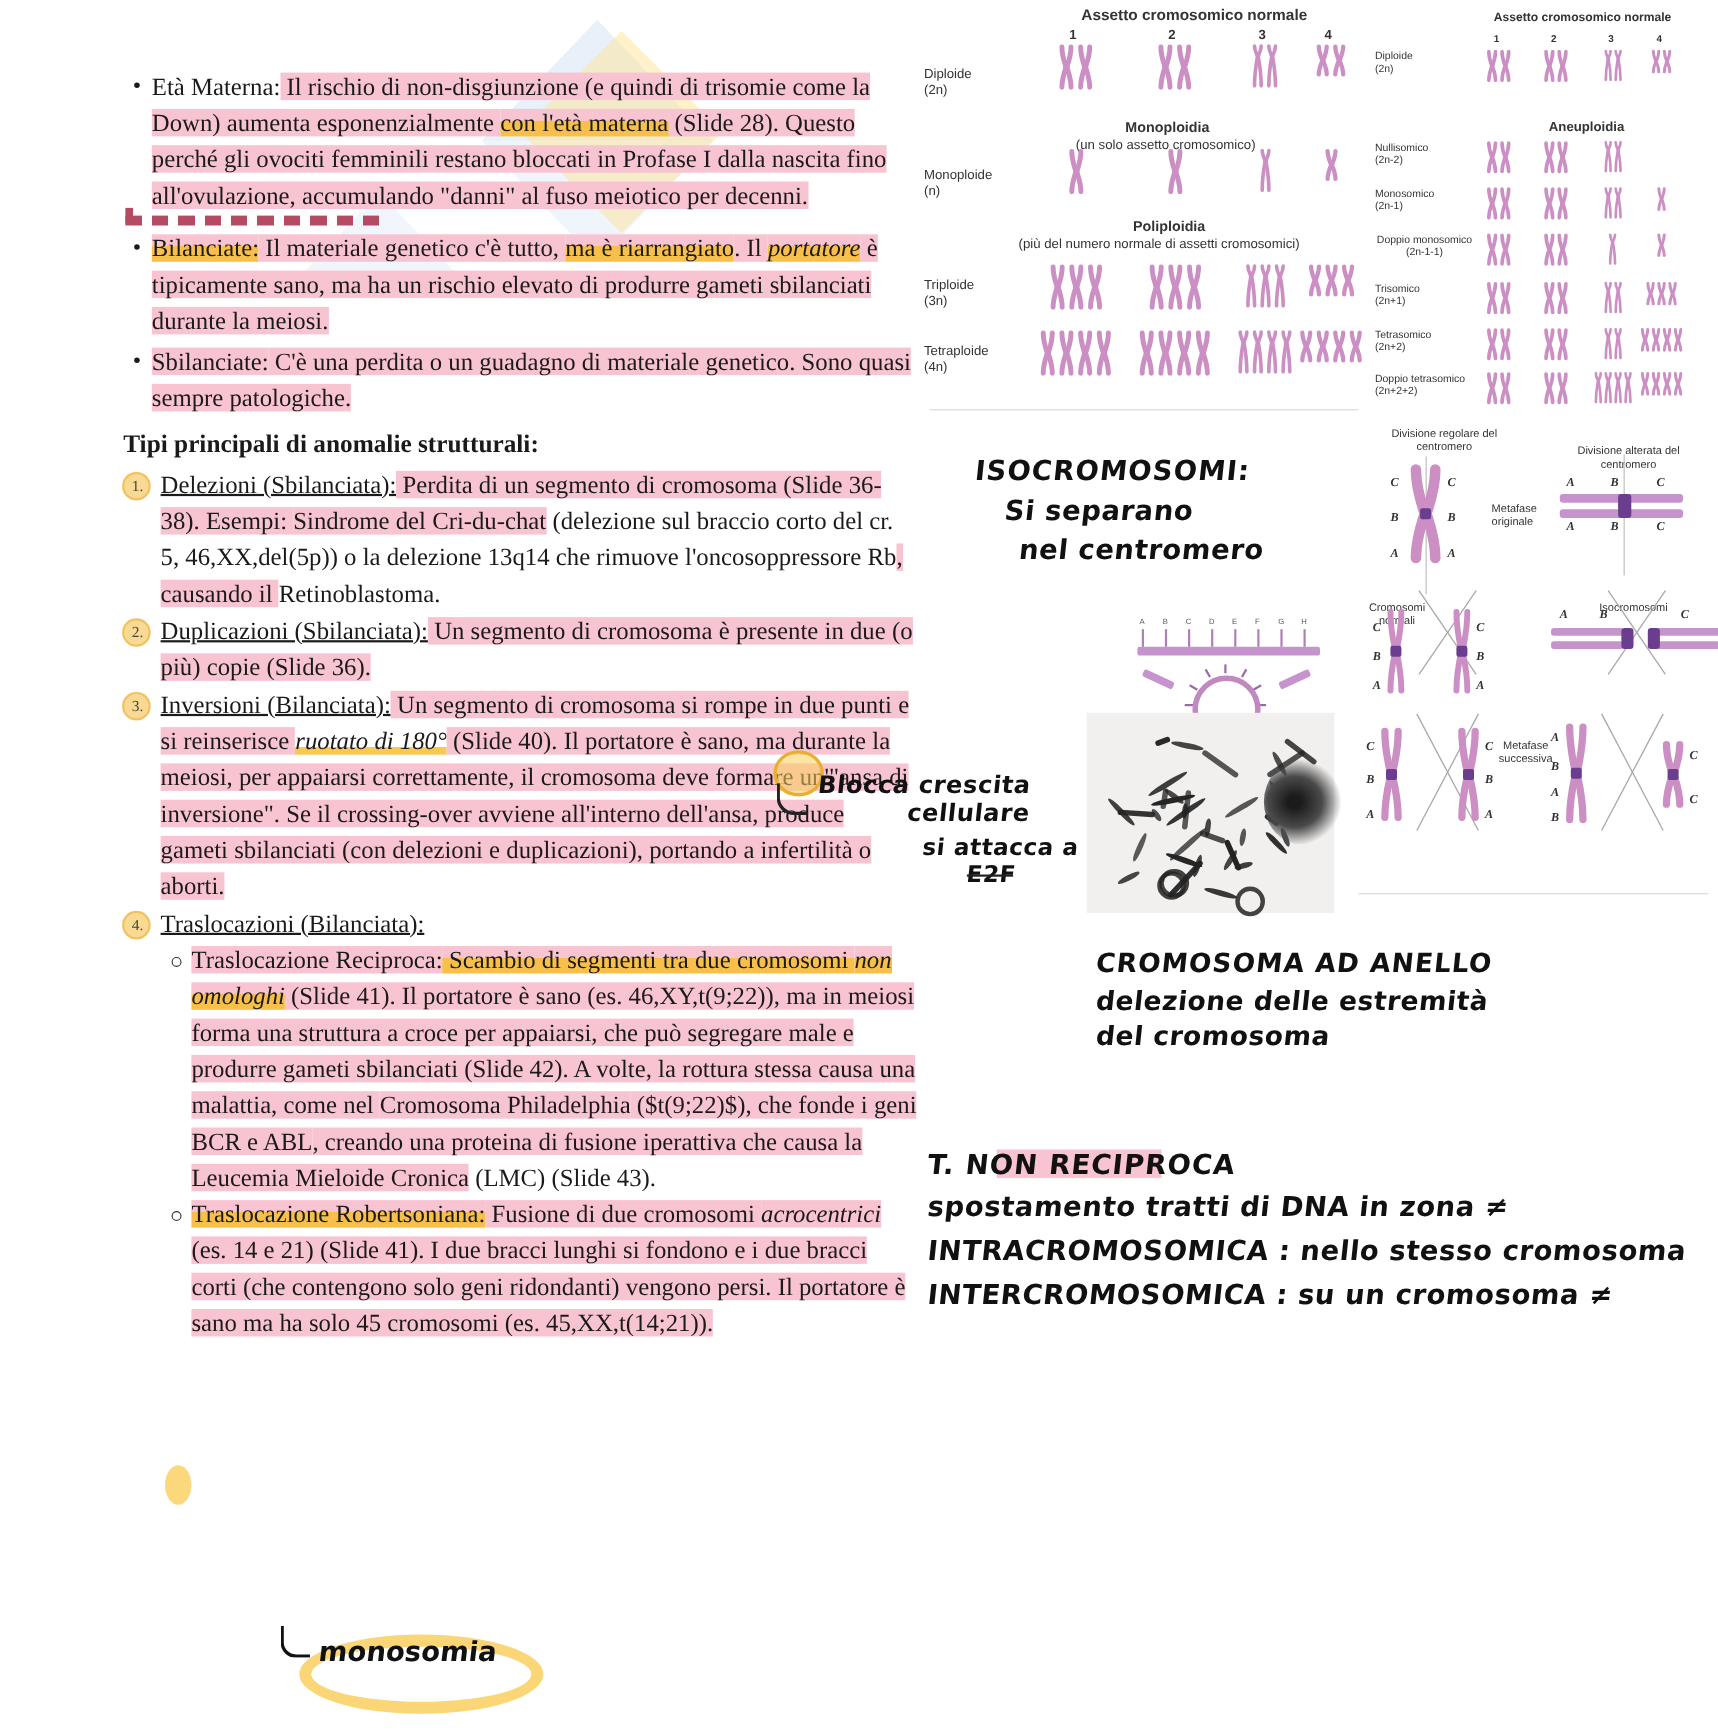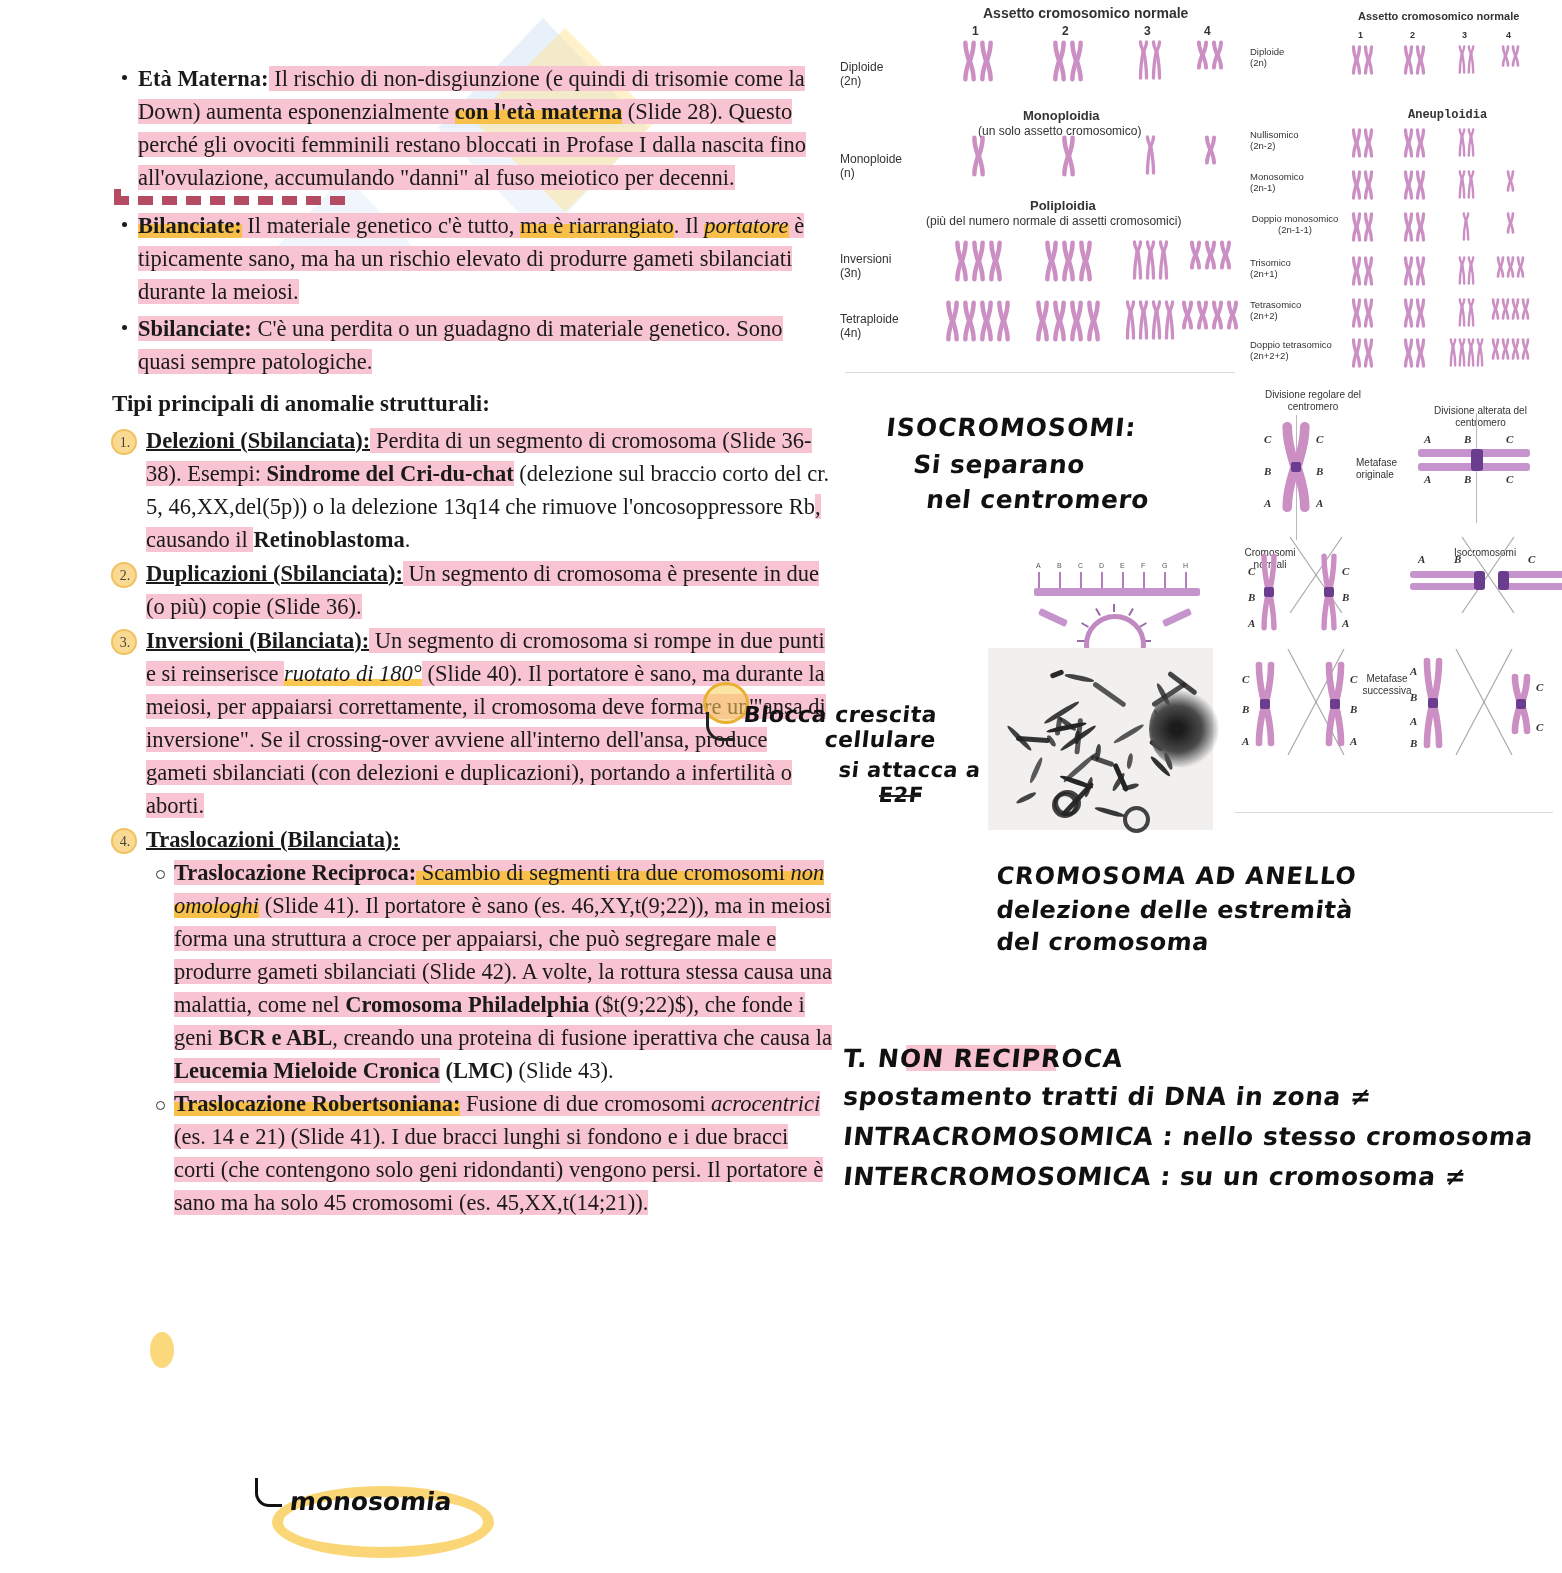--- a/index.html
+++ b/index.html
@@ -55,21 +55,21 @@
     position:absolute;left:0px;top:6px;width:26px;height:25px;
     font-size:14px;line-height:25px;text-align:center;color:#444;
   }
   .num-marker:before{
     content:"";position:absolute;left:-1px;top:-1px;width:26px;height:26px;
     border-radius:50%;background:rgba(247,196,80,.62);
     box-shadow:0 0 0 2px rgba(230,165,40,.45) inset;
     z-index:-1;
   }
 
-  b,strong{font-weight:bold;}
+  b,strong{font-weight:normal;}
   i,em{font-style:italic;}
   .u{text-decoration:underline;text-decoration-thickness:1.6px;}
 
   
   .hp{background:#f9c4d2;box-decoration-break:clone;-webkit-box-decoration-break:clone;}
   .hpo{
     background:linear-gradient(180deg,#f9c4d2 0%,#f9c4d2 42%,#f8c04a 43%,#f8c04a 100%);
     box-decoration-break:clone;-webkit-box-decoration-break:clone;
   }
   .uo{ 
@@ -234,21 +234,21 @@
     </div>
     <div class="panel-title" style="position:absolute;left:185px;top:108px;font-size:13px;">Monoploidia</div>
     <div class="rowlab" style="position:absolute;left:140px;top:124px;font-size:12px;">(un solo assetto cromosomico)</div>
     <div class="rowlab" style="position:absolute;left:2px;top:152px;font-size:12px;line-height:14px;">
       <span>Monoploide</span><br>
       <span>(n)</span>
     </div>
     <div class="panel-title" style="position:absolute;left:192px;top:198px;font-size:13px;">Poliploidia</div>
     <div class="rowlab" style="position:absolute;left:88px;top:214px;font-size:12px;">(più del numero normale di assetti cromosomici)</div>
     <div class="rowlab" style="position:absolute;left:2px;top:252px;font-size:12px;line-height:14px;">
-      <span>Inversioni</span><br>
+      <span>Triploide</span><br>
       <span>(3n)</span>
     </div>
     <div class="rowlab" style="position:absolute;left:2px;top:312px;font-size:12px;line-height:14px;">
       <span>Tetraploide</span><br>
       <span>(4n)</span>
     </div>
     <div id="poly-chroms">
         <div style="position: absolute; left: 124px; top: 40px; display: flex; gap: 2px; align-items: flex-start;">
           <span><svg width="15" height="42" viewBox="0 0 15 42">
               <path d="M3.375 2.6999999999999997 C3.375 11.55, 7.05 20.1, 7.05 21" stroke="#cc8fc4" stroke-width="4.5" stroke-linecap="round" fill="none"></path>
@@ -528,21 +528,21 @@
   <div class="hand hand-caps" style="position:absolute;left:1250px;top:4px;font-size:22px;">ANEUPLOIDE</div>
 
   <div class="panel" id="fig-aneu" style="left:1248px;top:0px;width:312px;height:375px;">
     <div class="panel-title" style="position:absolute;left:110px;top:10px;font-size:11px;">Assetto cromosomico normale</div>
     <div id="aneu-colnums">
         <div class="panel-title" style="position: absolute; left: 110px; top: 30px; font-size: 9px;">1</div>
         <div class="panel-title" style="position: absolute; left: 162px; top: 30px; font-size: 9px;">2</div>
         <div class="panel-title" style="position: absolute; left: 214px; top: 30px; font-size: 9px;">3</div>
         <div class="panel-title" style="position: absolute; left: 258px; top: 30px; font-size: 9px;">4</div>
       </div>
-    <div class="panel-title" style="position:absolute;left:160px;top:108px;font-size:12px;font-family:Liberation Mono, monospace;">Aneuploidia</div>
+    <div class="panel-title" style="position:absolute;left:160px;top:108px;font-size:12px;">Aneuploidia</div>
     <div id="aneu-rowlabs">
         <div class="rowlab" style="position: absolute; left: 2px; top: 46px; font-size: 9.5px; line-height: 11px; width: 90px;"><span>Diploide</span><br><span>(2n)</span></div>
         <div class="rowlab" style="position: absolute; left: 2px; top: 129px; font-size: 9.5px; line-height: 11px; width: 90px;"><span>Nullisomico</span><br><span>(2n-2)</span></div>
         <div class="rowlab" style="position: absolute; left: 2px; top: 171px; font-size: 9.5px; line-height: 11px; width: 90px;"><span>Monosomico</span><br><span>(2n-1)</span></div>
         <div class="rowlab" style="position: absolute; left: 2px; top: 213px; font-size: 9.5px; line-height: 11px; width: 90px; text-align: center;"><span>Doppio monosomico</span><br><span>(2n-1-1)</span></div>
         <div class="rowlab" style="position: absolute; left: 2px; top: 257px; font-size: 9.5px; line-height: 11px; width: 90px;"><span>Trisomico</span><br><span>(2n+1)</span></div>
         <div class="rowlab" style="position: absolute; left: 2px; top: 299px; font-size: 9.5px; line-height: 11px; width: 90px;"><span>Tetrasomico</span><br><span>(2n+2)</span></div>
         <div class="rowlab" style="position: absolute; left: 2px; top: 339px; font-size: 9.5px; line-height: 11px; width: 90px;"><span>Doppio tetrasomico</span><br><span>(2n+2+2)</span></div>
       </div>
     <div id="aneu-chroms">

